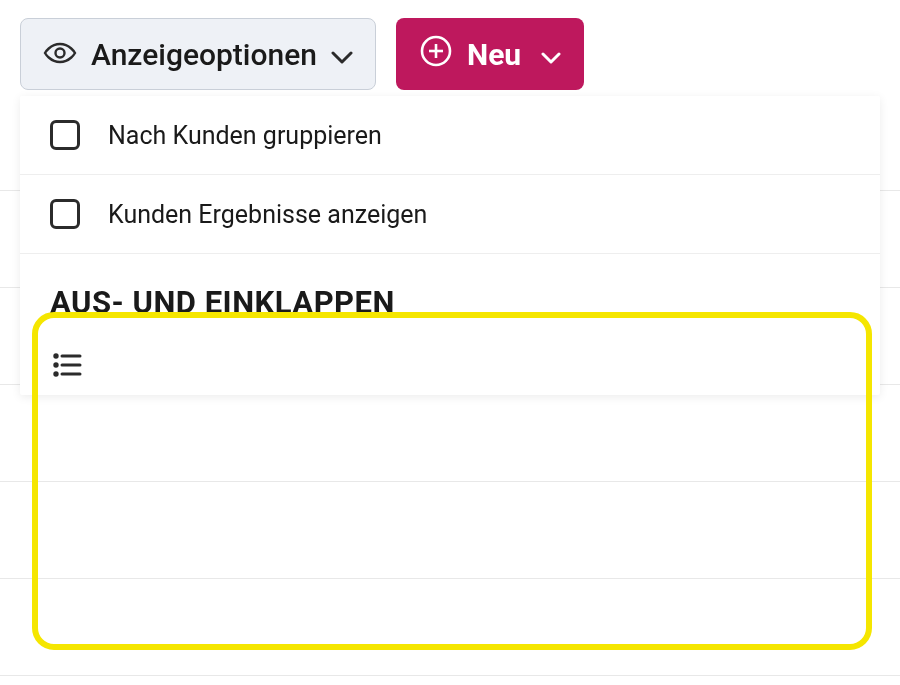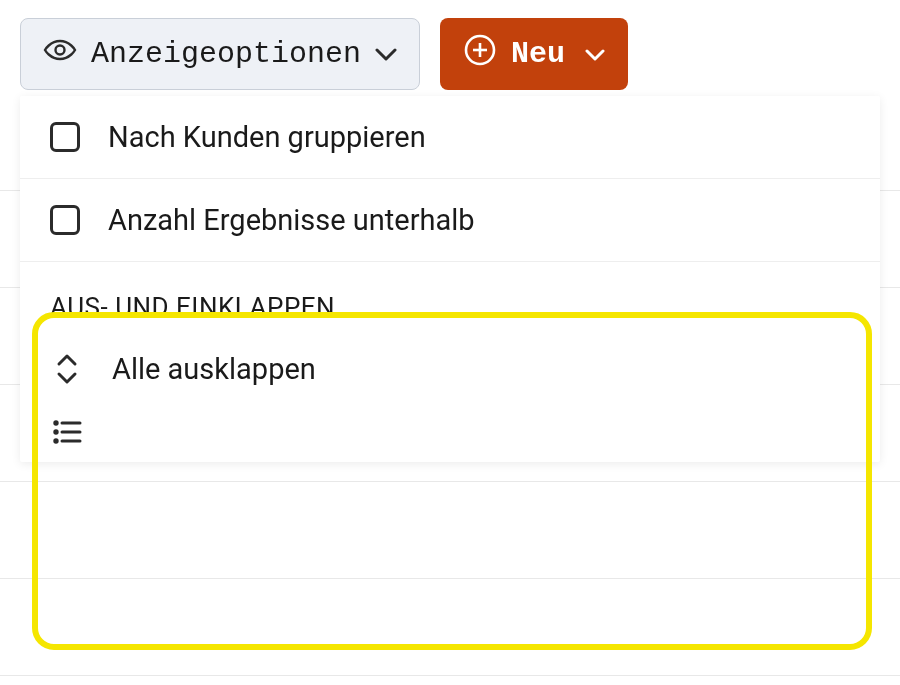--- a/index.html
+++ b/index.html
@@ -21,84 +21,83 @@
       left: 0; right: 0;
       height: 1px;
       background: #e8e8e8;
     }
     .toolbar {
       position: relative;
       z-index: 2;
       display: flex;
       gap: 20px;
       padding: 18px 20px 0 20px;
-      font-family: Liberation Mono, monospace;
     }
     .btn {
       display: inline-flex;
       align-items: center;
       gap: 14px;
       height: 72px;
       padding: 0 22px;
       border-radius: 8px;
       font-size: 30px;
       font-weight: 500;
       cursor: pointer;
       border: 1px solid transparent;
     }
     .btn-display {
       background: #eef1f6;
       border: 1px solid #c9cfd8;
       color: #1a1a1a;
     }
     .btn-new {
-      background: #c2410c;
+      background: #be185d;
       color: #ffffff;
       font-weight: 700;
     }
     .btn-new .chev { margin-left: 6px; }
     .icon-svg { flex: 0 0 auto; }
     .dropdown {
       position: absolute;
       z-index: 3;
       top: 96px;
       left: 20px;
       right: 20px;
       background: #ffffff;
       box-shadow: 0 2px 10px rgba(0,0,0,0.08);
       border-radius: 2px;
     }
     .menu-item {
       display: flex;
       align-items: center;
       gap: 28px;
       padding: 24px 30px;
-      font-size: 29px;
+      font-size: 25px;
       color: #1a1a1a;
       cursor: pointer;
       border-bottom: 1px solid #eeeeee;
     }
     .menu-item:last-child { border-bottom: none; }
     .checkbox {
       width: 30px;
       height: 30px;
       border: 3px solid #2b2b2b;
       border-radius: 6px;
       flex: 0 0 auto;
     }
     .highlight-box {
       position: absolute;
       z-index: 4;
       border: 6px solid #f5e600;
       border-radius: 22px;
       pointer-events: none;
     }
     .section-header {
-      font-size: 26px;
-      font-weight: 400;
+      font-size: 31px;
+      font-weight: 700;
       letter-spacing: 0.5px;
       padding: 30px 30px 14px 30px;
       color: #1a1a1a;
     }
     .action-item {
       display: flex;
       align-items: center;
       gap: 28px;
       padding: 16px 30px;
       font-size: 29px;
@@ -157,34 +156,25 @@
   </div>
 </div>
 
 <div class="dropdown">
   <div class="menu-item">
     <span class="checkbox"></span>
     <span>Nach Kunden gruppieren</span>
   </div>
   <div class="menu-item">
     <span class="checkbox"></span>
-    <span>Anzahl Ergebnisse unterhalb</span>
+    <span>Kunden Ergebnisse anzeigen</span>
   </div>
 
   <div class="section-header">AUS- UND EINKLAPPEN</div>
 
-  <div class="action-item">
-    <span class="action-icon">
-      <svg width="26" height="32" viewBox="0 0 26 32" fill="none" stroke="#2b2b2b" stroke-width="3" stroke-linecap="round" stroke-linejoin="round">
-        <path d="M5 11 L13 3 L21 11"></path>
-        <path d="M5 21 L13 29 L21 21"></path>
-      </svg>
-    </span>
-    <span>Alle ausklappen</span>
-  </div>
 
 
   <div class="action-item">
     <span class="action-icon">
       <svg width="30" height="28" viewBox="0 0 30 28" fill="none" stroke="#2b2b2b" stroke-width="3" stroke-linecap="round">
         <circle cx="4" cy="5" r="1.2" fill="#2b2b2b"></circle>
         <line x1="10" y1="5" x2="28" y2="5"></line>
         <circle cx="4" cy="14" r="1.2" fill="#2b2b2b"></circle>
         <line x1="10" y1="14" x2="28" y2="14"></line>
         <circle cx="4" cy="23" r="1.2" fill="#2b2b2b"></circle>

